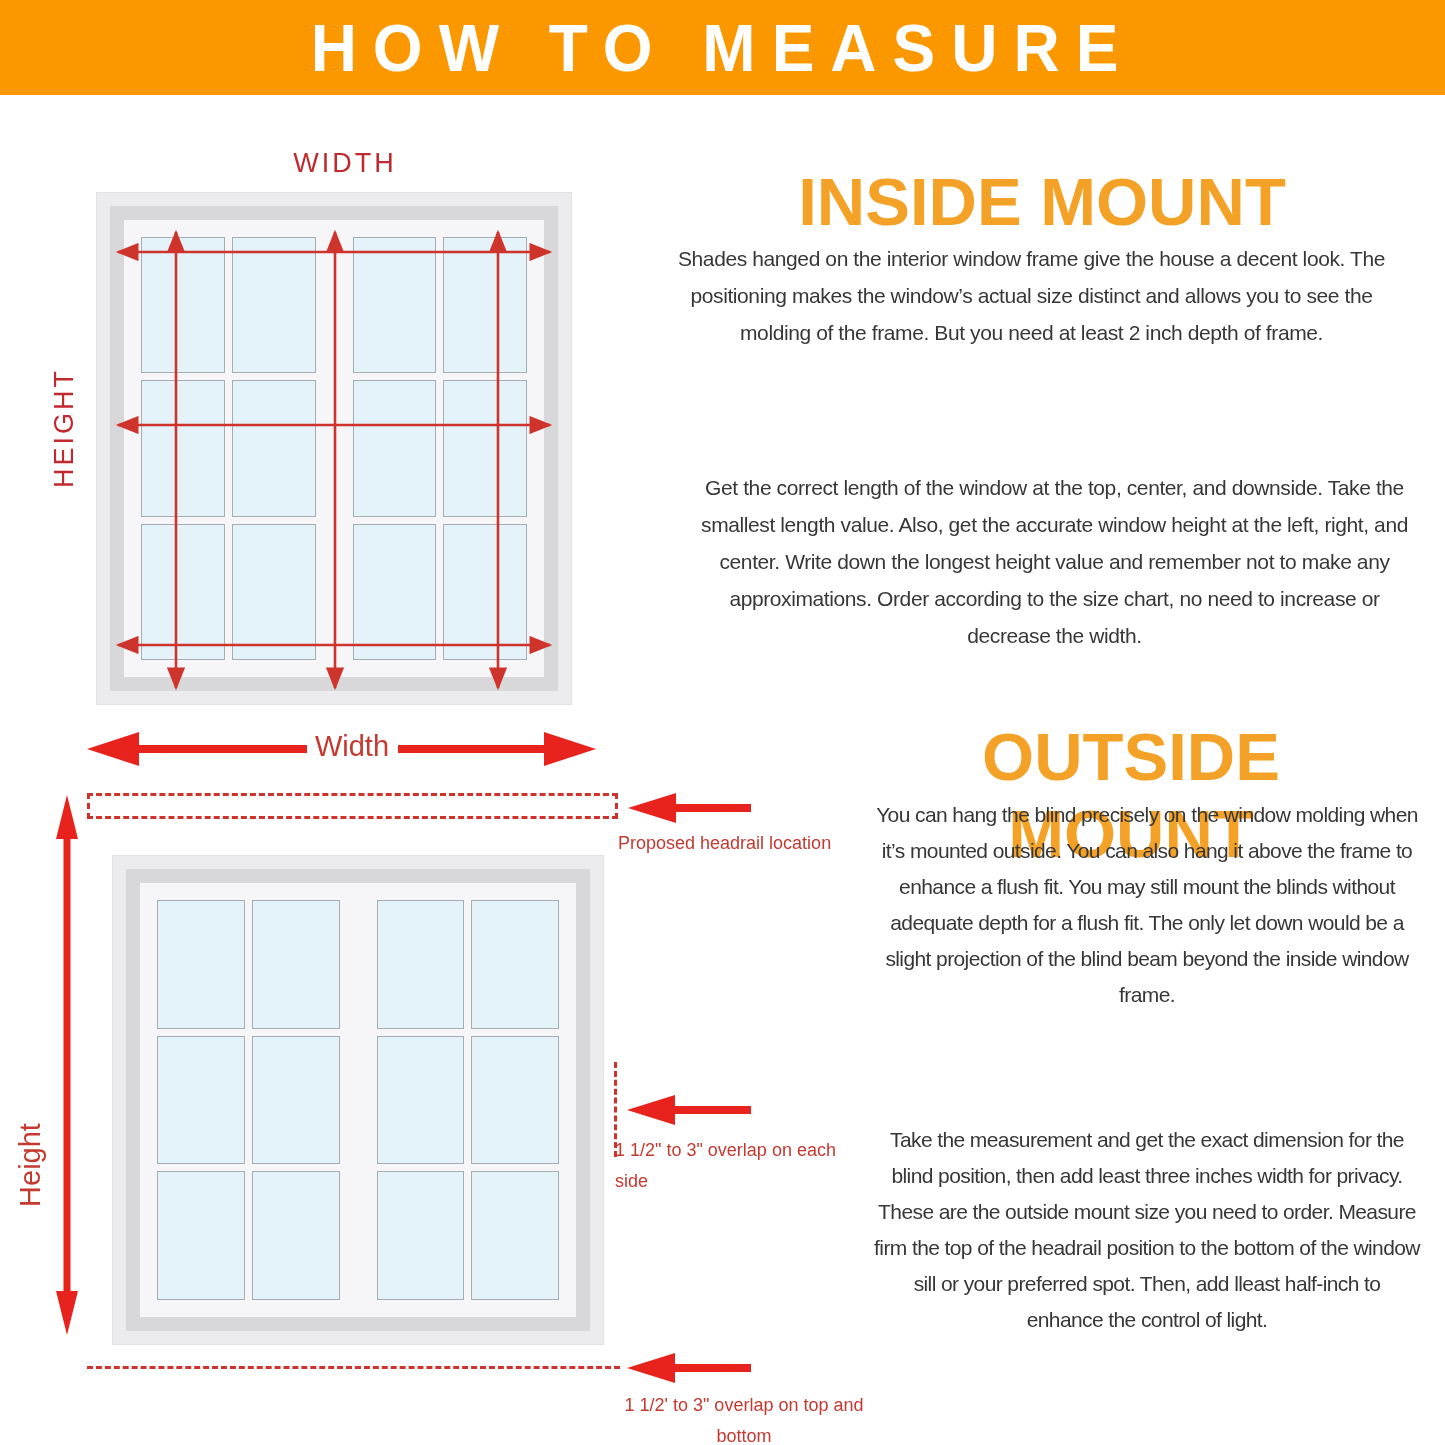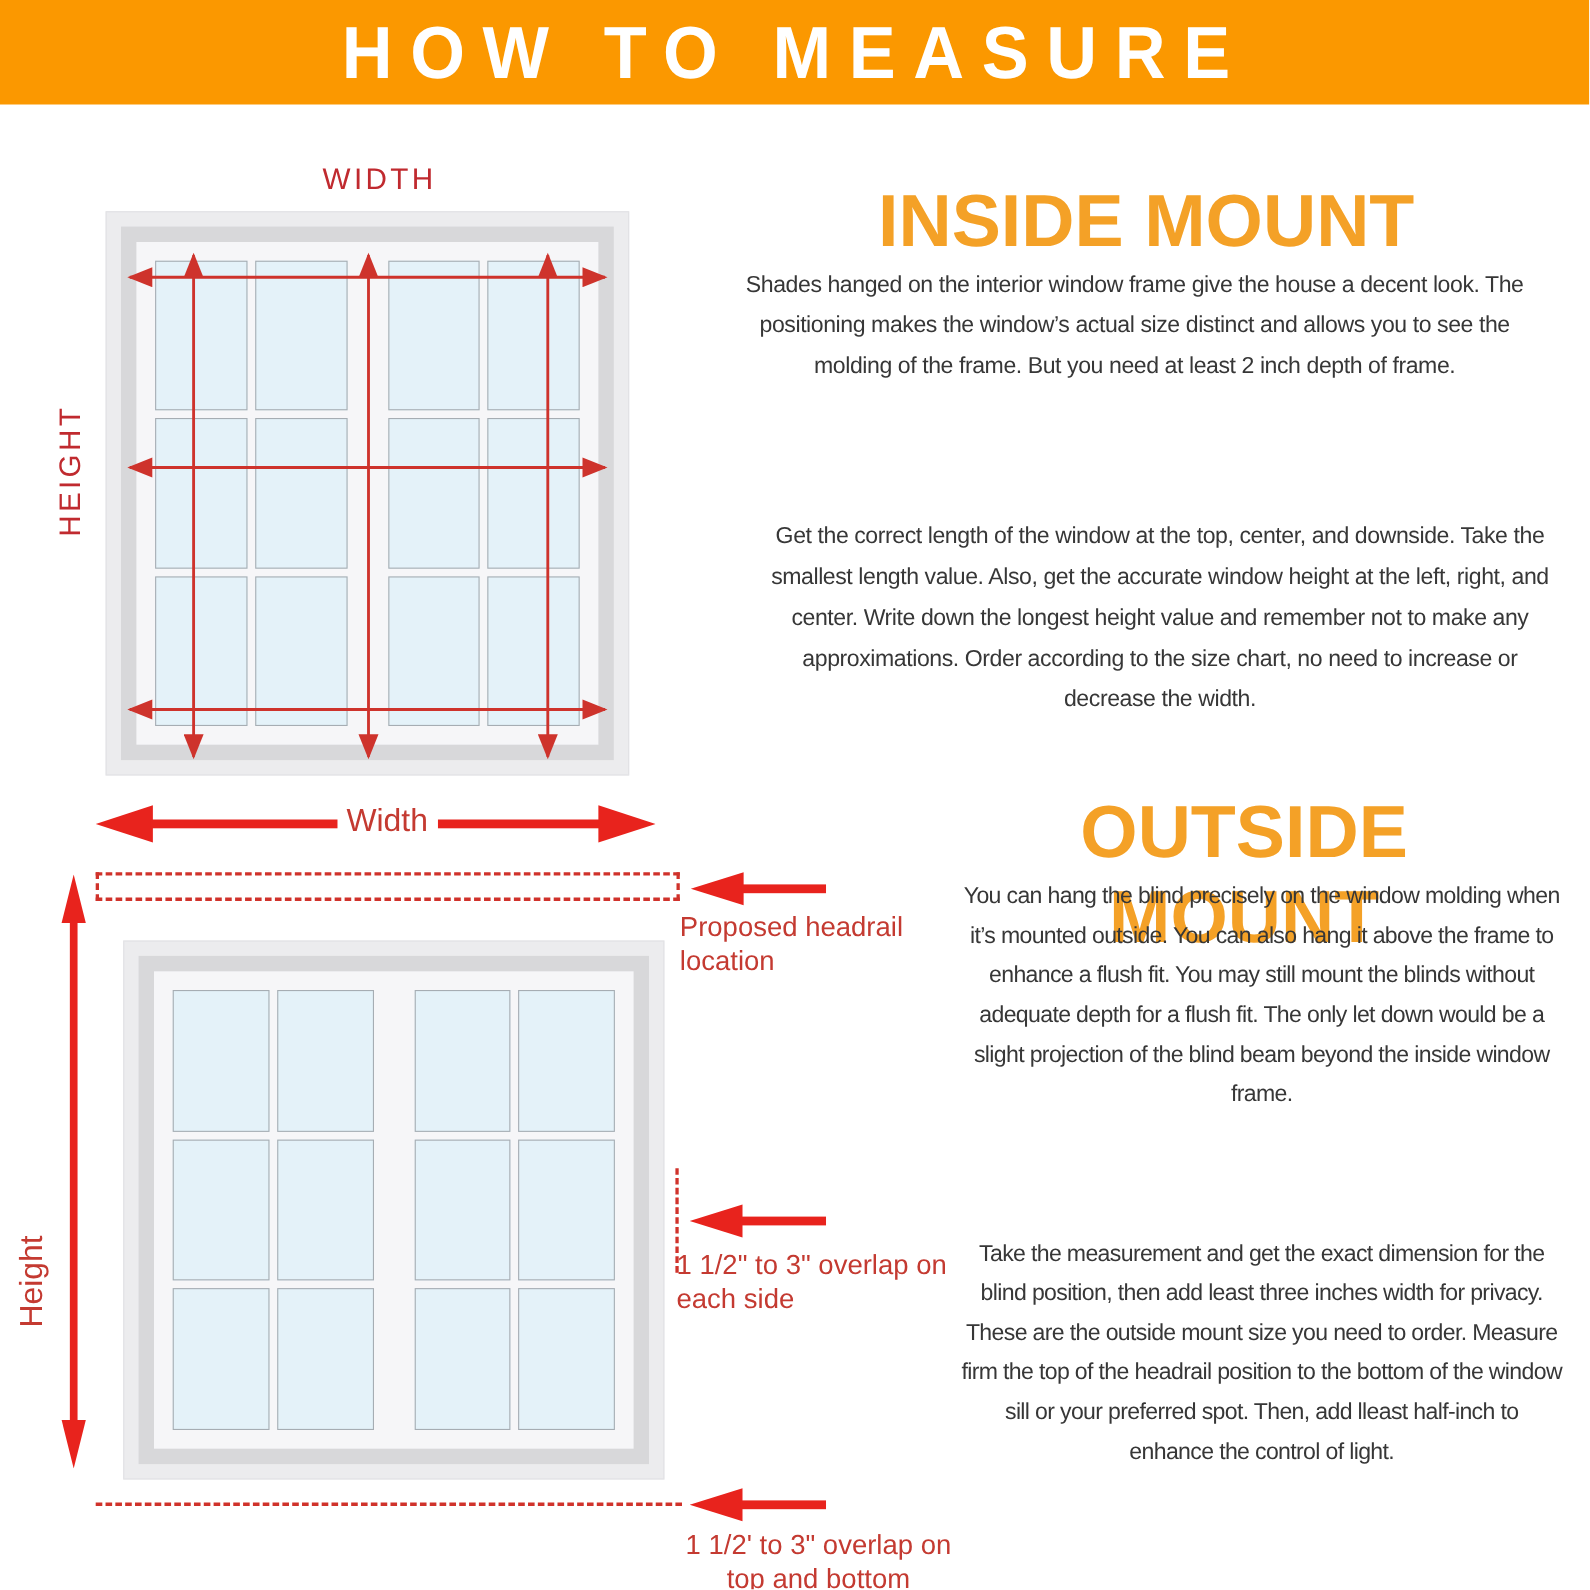--- a/index.html
+++ b/index.html
@@ -13,21 +13,21 @@
     display:flex;align-items:center;justify-content:center;
   }
   .banner-title{
     color:#ffffff;font-size:64px;font-weight:bold;letter-spacing:16px;
     transform:scaleY(1.05);white-space:nowrap;
   }
   
   .para{position:absolute;color:#373737;font-size:21px;line-height:37px;letter-spacing:-0.4px;text-align:center;}
   .col-heading{position:absolute;font-size:67px;font-weight:bold;color:#F4A127;text-align:center;letter-spacing:0px;}
   .red-caps-label{position:absolute;color:#C02A2F;font-size:27px;letter-spacing:3px;font-weight:normal;}
-  .red-note{position:absolute;color:#C43A31;font-size:25px;line-height:31px;}
+  .red-note{position:absolute;color:#C43A31;font-size:18px;line-height:31px;}
   .rotate-center{transform:translate(-50%,-50%) rotate(-90deg);white-space:nowrap;}
   
   .window-outer{position:absolute;background:#ECECEE;border:1px solid #E2E2E4;box-sizing:border-box;padding:13px;}
   .window-mid{background:#D8D8DA;width:100%;height:100%;box-sizing:border-box;padding:14px;}
   .window-inner{background:#F6F6F8;width:100%;height:100%;box-sizing:border-box;padding:17px;display:flex;gap:37px;}
   .sash{flex:1;display:grid;grid-template-columns:1fr 1fr;grid-template-rows:1fr 1fr 1fr;gap:7px;}
   .pane{background:#E4F2F9;border:1px solid #A6ADB3;box-sizing:border-box;}
   
   .dashed-box{position:absolute;border:3px dashed #D0322B;box-sizing:border-box;background:transparent;}
   .dashed-vline{position:absolute;border-left:3px dashed #D0322B;width:0;}

